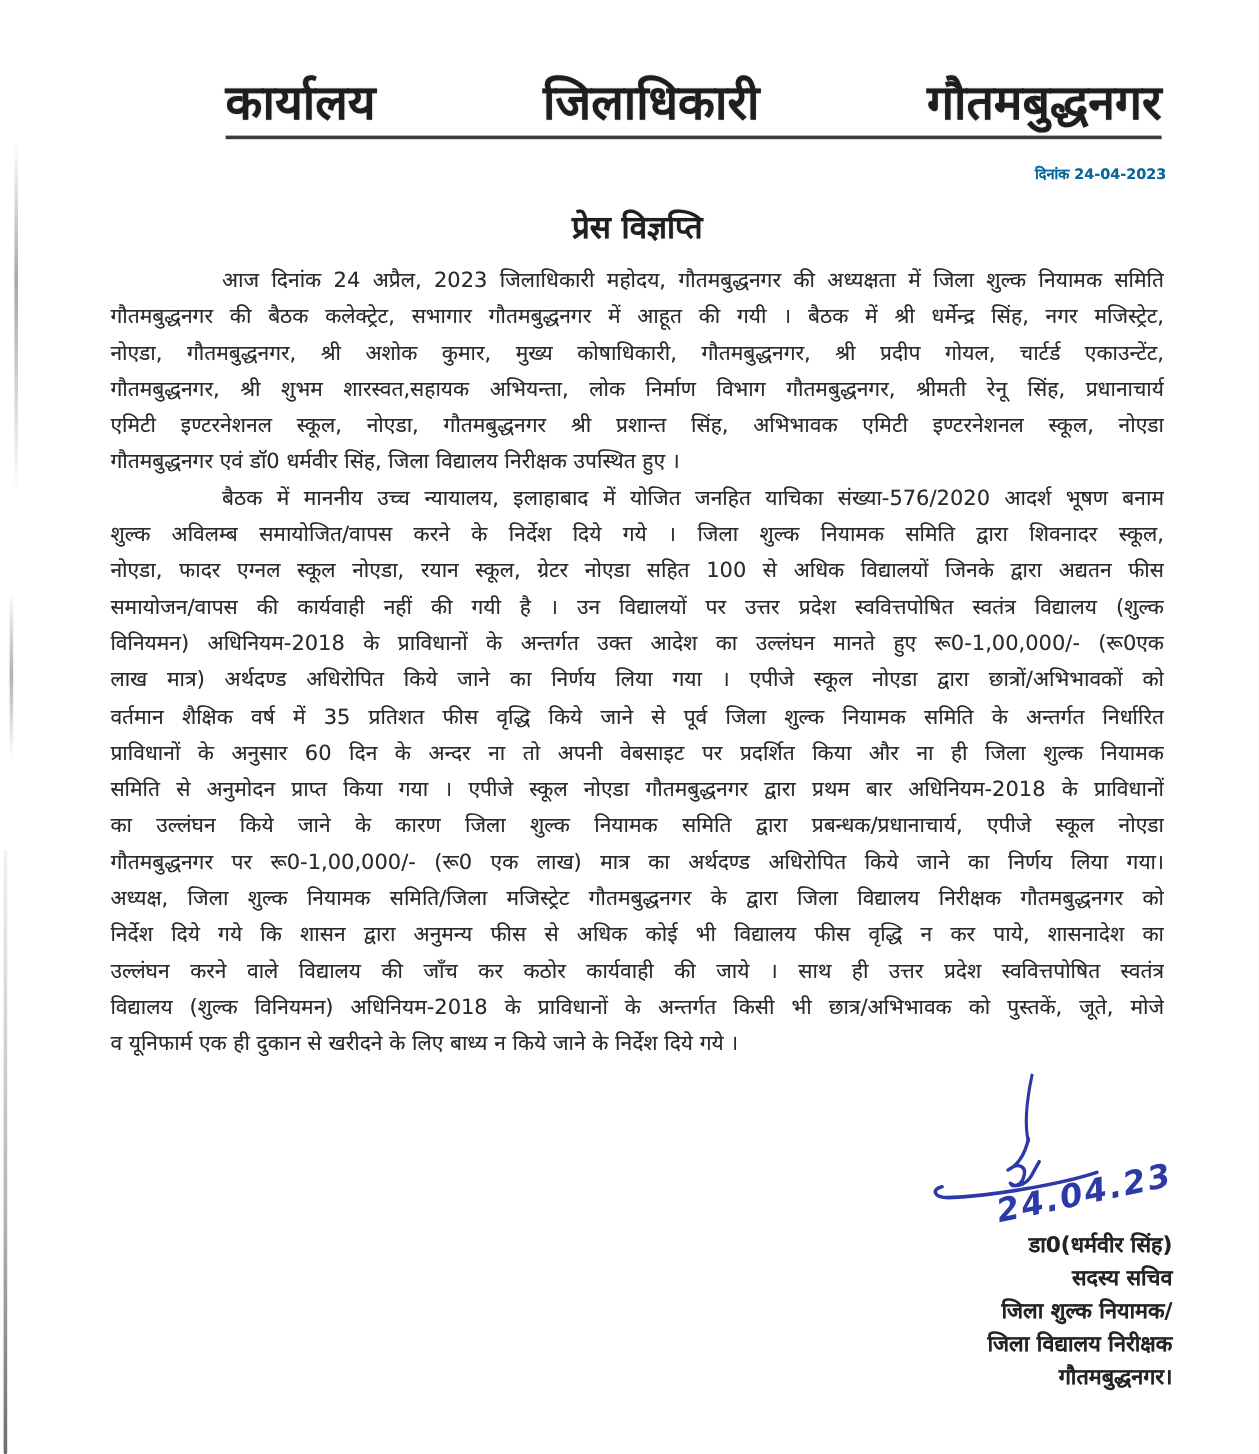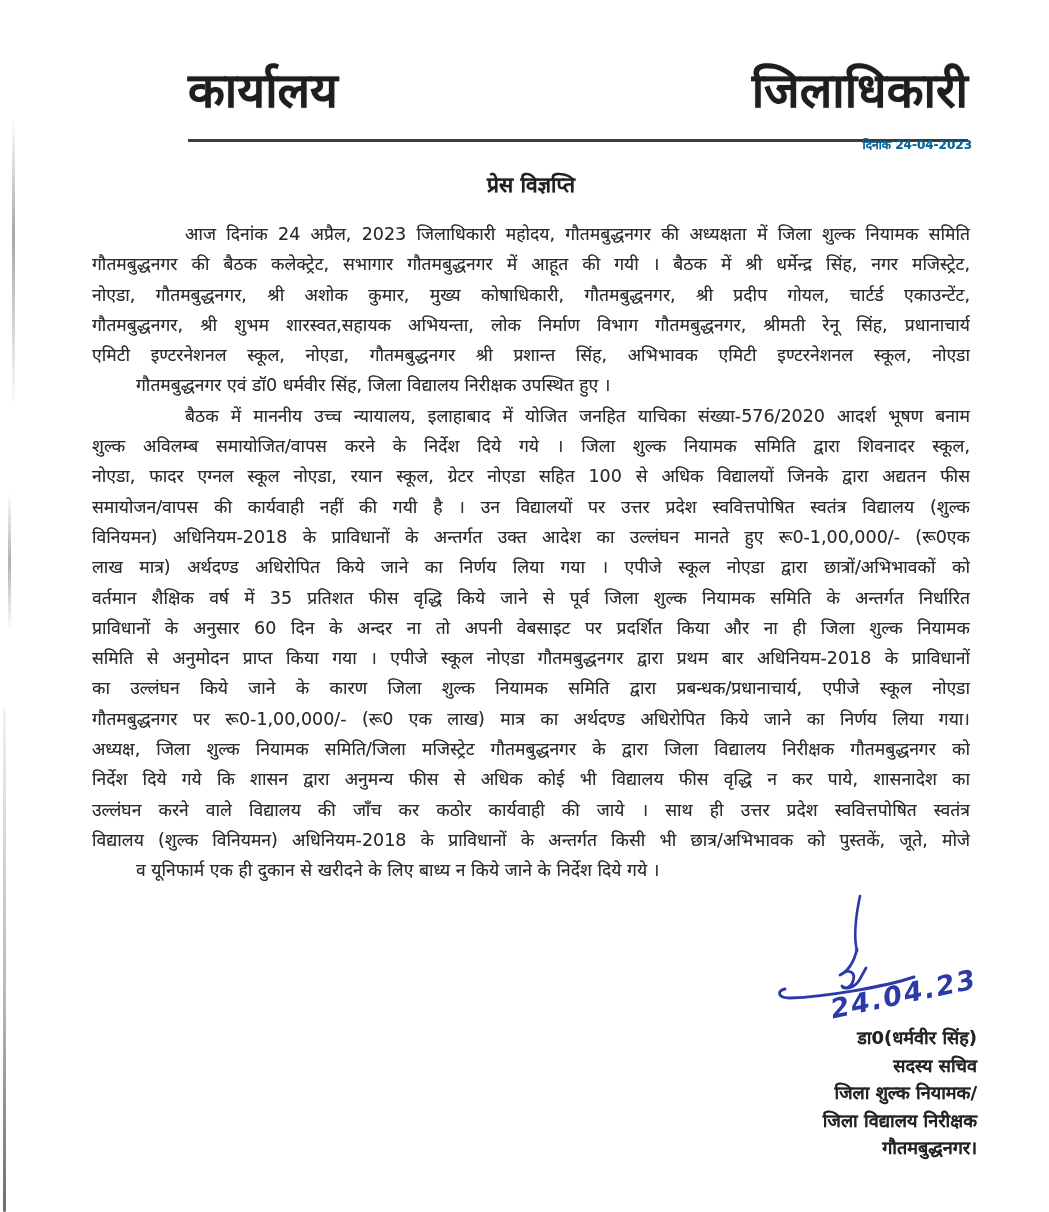--- a/index.html
+++ b/index.html
@@ -17,47 +17,47 @@
   .edge.e1 { left:12px; top:118px; width:3px; height:292px;
     background:linear-gradient(to bottom, rgba(120,120,120,0), rgba(95,95,95,.55) 40%, rgba(120,120,120,0)); }
   .edge.e2 { left:8px; top:492px; width:3px; height:140px;
     background:linear-gradient(to bottom, rgba(120,120,120,0), rgba(100,100,100,.5) 50%, rgba(120,120,120,0)); }
   .edge.e3 { left:3px; top:708px; width:3px; height:504px;
     background:linear-gradient(to bottom, rgba(120,120,120,.1), rgba(90,90,90,.45) 60%, rgba(60,60,60,.75)); }
 
   .letterhead {
     position:absolute; left:188px; top:56px; width:780px;
     display:flex; justify-content:space-between; align-items:baseline;
-    font-size:48px; font-weight:700; color:#1e1e1e;
-    padding-bottom:18px; border-bottom:3px solid #3c3c3c;
+    font-size:40px; font-weight:700; color:#1e1e1e;
+    padding-bottom:2px; border-bottom:3px solid #3c3c3c;
     text-shadow:0 0 1px rgba(0,0,0,.45);
     white-space:nowrap;
   }
   .date-line {
     position:absolute; top:136px; right:77px;
     font-size:12px; font-weight:700; color:#0369a1;
     text-shadow:0 0 .5px rgba(0,0,0,.4);
   }
   .subject {
     position:absolute; left:92px; top:170px; width:878px;
-    text-align:center; font-size:21px; font-weight:700; color:#1f1f1f;
+    text-align:center; font-size:26px; font-weight:700; color:#1f1f1f;
     text-shadow:0 0 .8px rgba(0,0,0,.45);
   }
   .body-text {
     position:absolute; left:92px; top:219px; width:878px;
     font-size:17.5px; font-weight:400; color:#2b2b2b;
     text-shadow:0 0 .5px rgba(0,0,0,.35);
   }
   .line {
     height:30.3px; line-height:30.3px; overflow:hidden;
     text-align:justify; text-align-last:justify;
     white-space:normal;
   }
   .line.first { padding-left:93px; }
-  .line.last { text-align-last:left;margin-left:44px; }
+  .line.last { text-align-last:left; }
 
   .sig-svg { position:absolute; left:772px; top:893px; width:215px; height:132px; }
   .sig-date-text { font-size:27px; font-style:italic; font-weight:600; letter-spacing:2px; }
   .sig-block {
     position:absolute; left:762px; top:1024px; width:215px;
     text-align:right; font-size:18px; font-weight:700; color:#232323;
     line-height:27.5px; text-shadow:0 0 .5px rgba(0,0,0,.4);
   }
 </style>
 </head>
@@ -65,20 +65,21 @@
 
 <div class="page">
 
   <div class="edge e1"></div>
   <div class="edge e2"></div>
   <div class="edge e3"></div>
 
   <div class="letterhead">
     <span>कार्यालय</span>
     <span>जिलाधिकारी</span>
+    <span>गौतमबुद्धनगर</span>
   </div>
 
   <div class="date-line">दिनांक 24-04-2023</div>
 
   <div class="subject">प्रेस विज्ञप्ति</div>
 
   <div class="body-text">
     <div>
       <div class="line first">आज दिनांक 24 अप्रैल, 2023 जिलाधिकारी महोदय, गौतमबुद्धनगर की अध्यक्षता में जिला शुल्क नियामक समिति</div>
       <div class="line">गौतमबुद्धनगर की बैठक कलेक्ट्रेट, सभागार गौतमबुद्धनगर में आहूत की गयी । बैठक में श्री धर्मेन्द्र सिंह, नगर मजिस्ट्रेट,</div>

